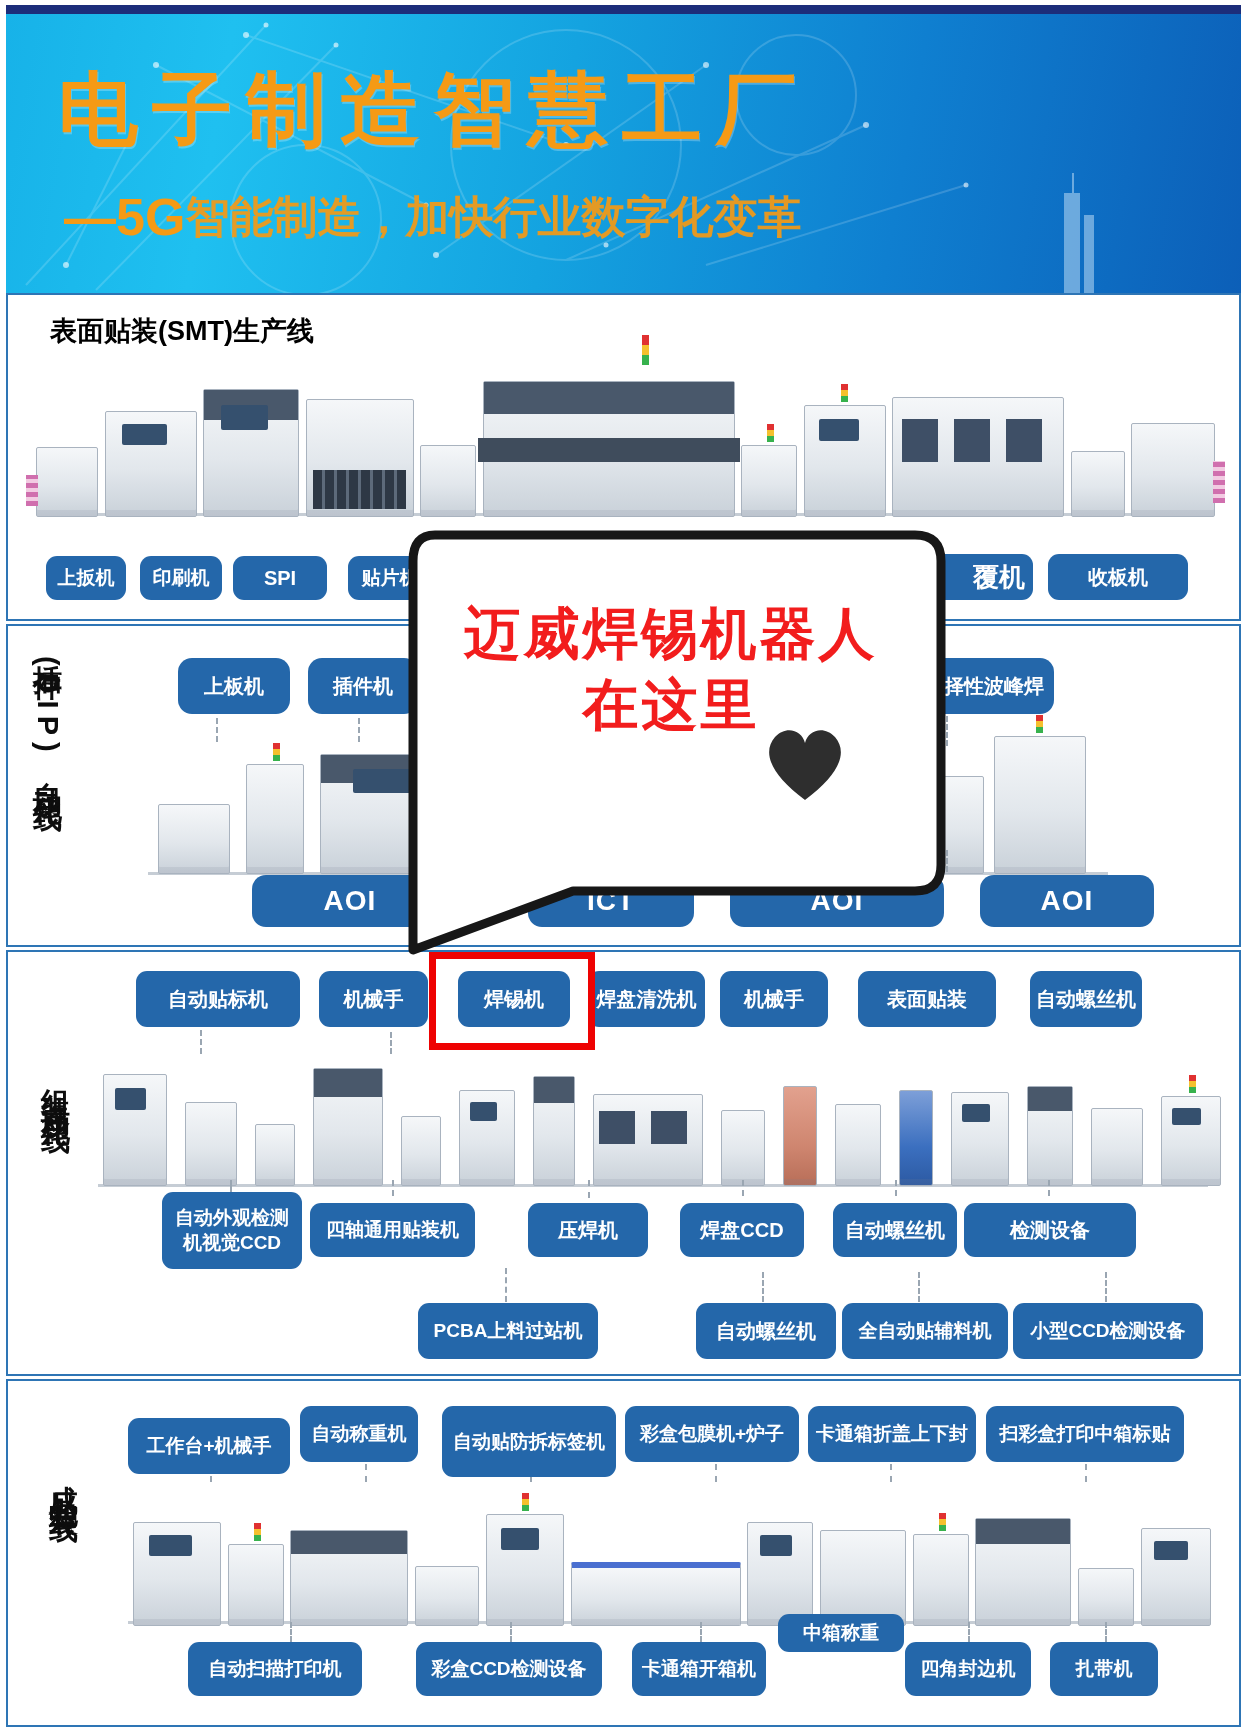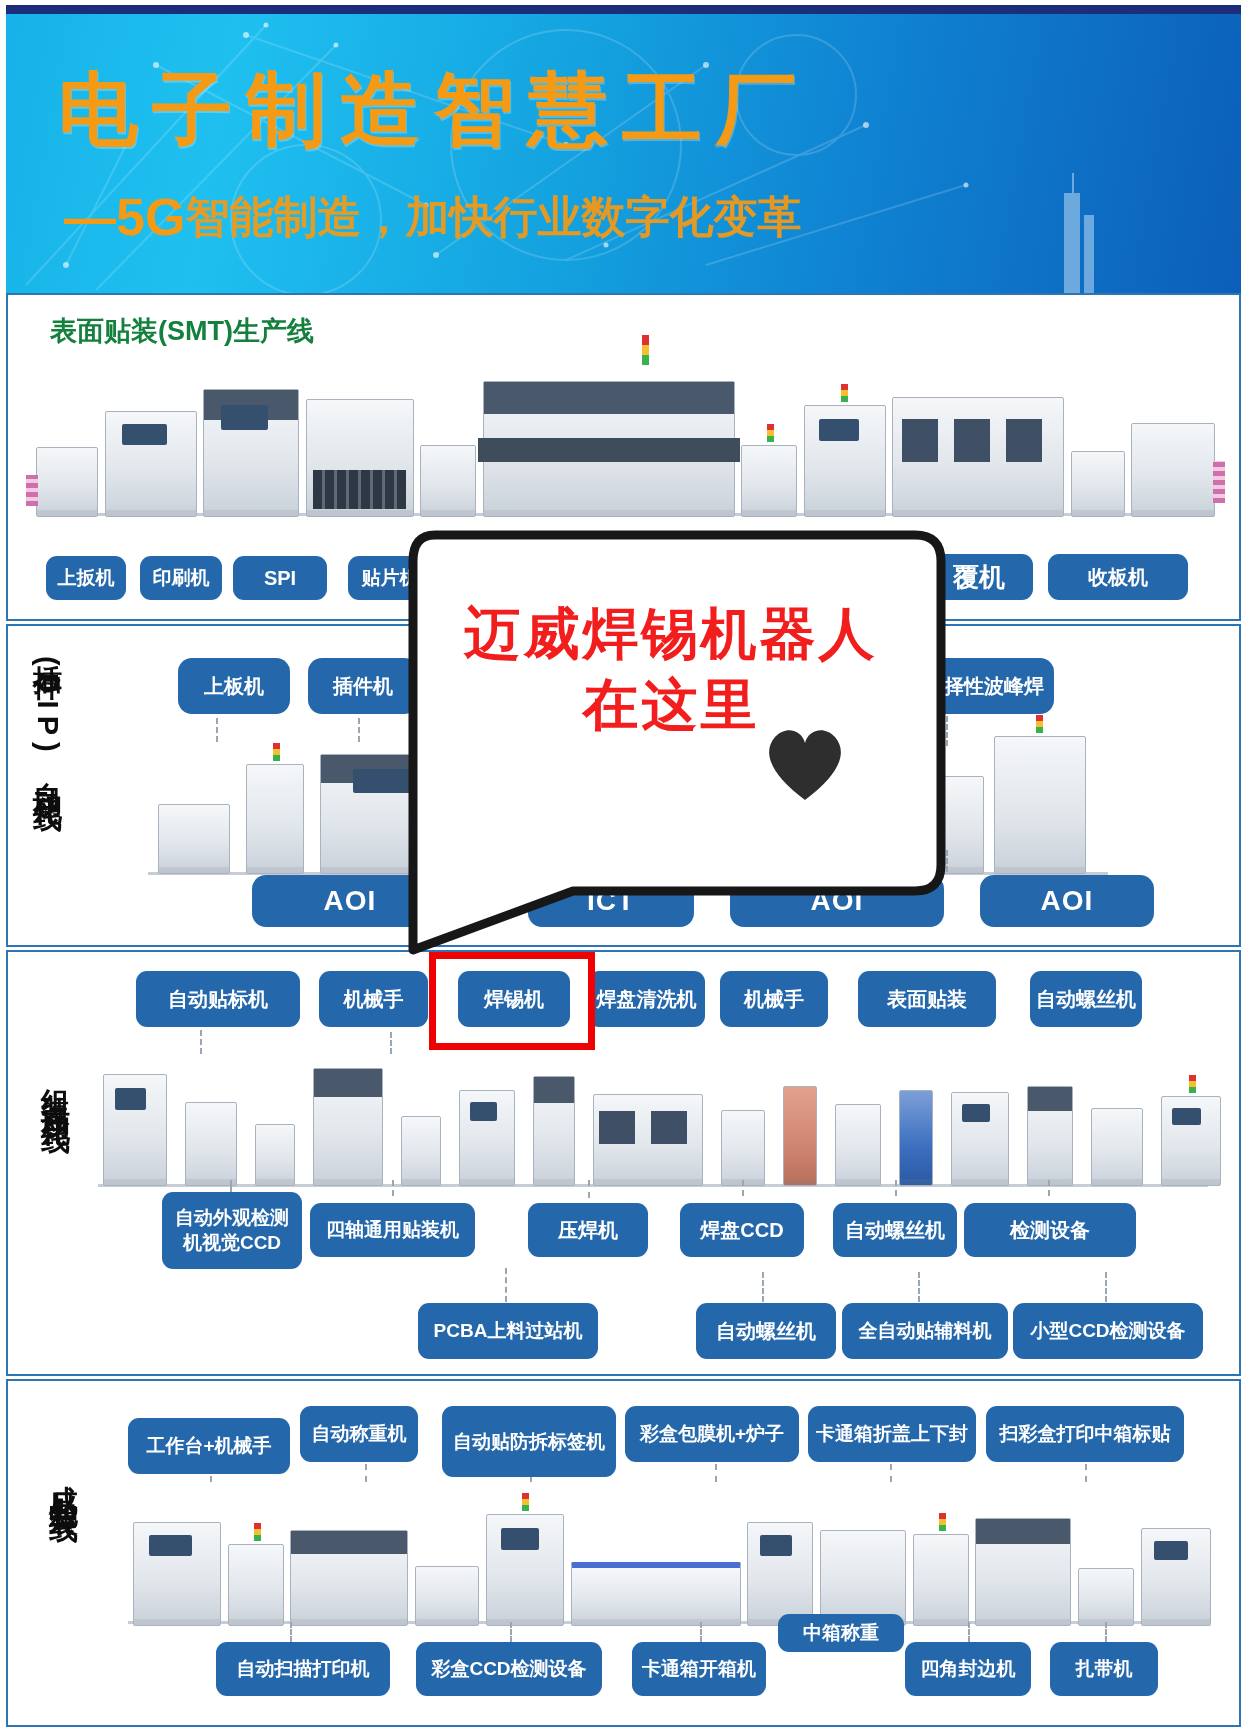--- a/index.html
+++ b/index.html
@@ -1,24 +1,24 @@
 <!DOCTYPE html>
 <html><head>
 <meta charset="utf-8">
 <style>
   html,body{margin:0;padding:0;background:#fff;}
   body{width:1247px;height:1733px;position:relative;font-family:"Liberation Sans",sans-serif;overflow:hidden;}
   .section{position:absolute;background:#fff;border:2px solid #2e75b5;box-sizing:border-box;}
-  .stitle{position:absolute;font-size:27px;font-weight:bold;color:#15803d;}
+  .stitle{position:absolute;font-size:27px;font-weight:bold;color:#000000;}
   .vlabel{position:absolute;writing-mode:vertical-rl;text-orientation:mixed;font-weight:bold;color:#0d0d0d;font-size:29px;letter-spacing:7px;}
   .btn{position:absolute;background:#2467aa;color:#fff;font-weight:bold;display:flex;align-items:center;justify-content:center;border-radius:11px;font-size:20px;white-space:nowrap;box-sizing:border-box;z-index:3;}
   .btn.big{border-radius:14px;font-size:28px;letter-spacing:1px;}
   .btn.wrap{white-space:normal;text-align:center;line-height:1.3;font-size:19px;padding:4px 8px;}
   .btn.sm{font-size:19px;}
-  .btn.partial{font-size:26px;justify-content:flex-end;padding-right:28px;}
+  .btn.partial{font-size:26px;justify-content:flex-end;padding-right:8px;}
   .btn.partial2{justify-content:flex-end;padding-right:10px;}
   
   .mrow{position:absolute;display:flex;align-items:flex-end;justify-content:space-between;z-index:1;}
   .m{position:relative;flex:0 0 auto;background:linear-gradient(180deg,#f5f7f9,#e2e7ec 55%,#c9d1d9);border:1px solid #a9b3bf;border-radius:2px;box-shadow:inset 0 -6px 0 rgba(120,130,145,.15);box-sizing:border-box;}
   .v-scr::after{content:"";position:absolute;top:12%;left:18%;width:50%;height:20%;background:#35506e;border-radius:2px;}
   .v-band::before{content:"";position:absolute;top:0;left:0;right:0;height:24%;background:#49586b;}
   .v-mid::after{content:"";position:absolute;top:42%;left:-6px;right:-6px;height:18%;background:#3f4c5c;}
   .v-slots::after{content:"";position:absolute;bottom:6%;left:6%;right:6%;height:34%;background:repeating-linear-gradient(90deg,#2e3845 0 9px,#5d6a7a 9px 12px);}
   .v-win::after{content:"";position:absolute;top:18%;left:5%;right:5%;height:36%;background:repeating-linear-gradient(90deg,#3e4f66 0 36px,rgba(0,0,0,0) 36px 52px);}
   .v-tl::before{content:"";position:absolute;top:-22px;left:46%;width:7px;height:18px;background:linear-gradient(#e03131 0 34%,#f5c02e 34% 67%,#37b24d 67%);}
@@ -227,21 +227,21 @@
 <div class="dash" style="left:715px;top:1464px;height:18px;"></div>
 <div class="dash" style="left:890px;top:1464px;height:18px;"></div>
 <div class="dash" style="left:1085px;top:1464px;height:18px;"></div>
 
 <div class="dash" style="left:290px;top:1622px;height:20px;"></div>
 <div class="dash" style="left:510px;top:1622px;height:20px;"></div>
 <div class="dash" style="left:700px;top:1622px;height:20px;"></div>
 <div class="dash" style="left:842px;top:1622px;height:20px;"></div>
 <div class="dash" style="left:968px;top:1622px;height:20px;"></div>
 <div class="dash" style="left:1105px;top:1622px;height:20px;"></div>
-<div class="btn sm" style="left:216px;top:1642px;width:174px;height:54px;">自动扫描打印机</div>
+<div class="btn sm" style="left:188px;top:1642px;width:174px;height:54px;">自动扫描打印机</div>
 <div class="btn sm" style="left:416px;top:1642px;width:186px;height:54px;">彩盒CCD检测设备</div>
 <div class="btn sm" style="left:632px;top:1642px;width:134px;height:54px;">卡通箱开箱机</div>
 <div class="btn sm" style="left:778px;top:1614px;width:126px;height:38px;">中箱称重</div>
 <div class="btn sm" style="left:905px;top:1642px;width:126px;height:54px;">四角封边机</div>
 <div class="btn sm" style="left:1050px;top:1642px;width:108px;height:54px;">扎带机</div>
 
 <svg id="bubble-svg" width="548" height="432" viewBox="0 0 548 432">
   <path d="M34 8 H514 Q540 8 540 34 V338 Q540 364 514 364 H172 L12 423 L12 34 Q12 8 34 8 Z" fill="#ffffff" stroke="#171717" stroke-width="9" stroke-linejoin="round"></path>
 </svg>
 <div id="bubble-text">

